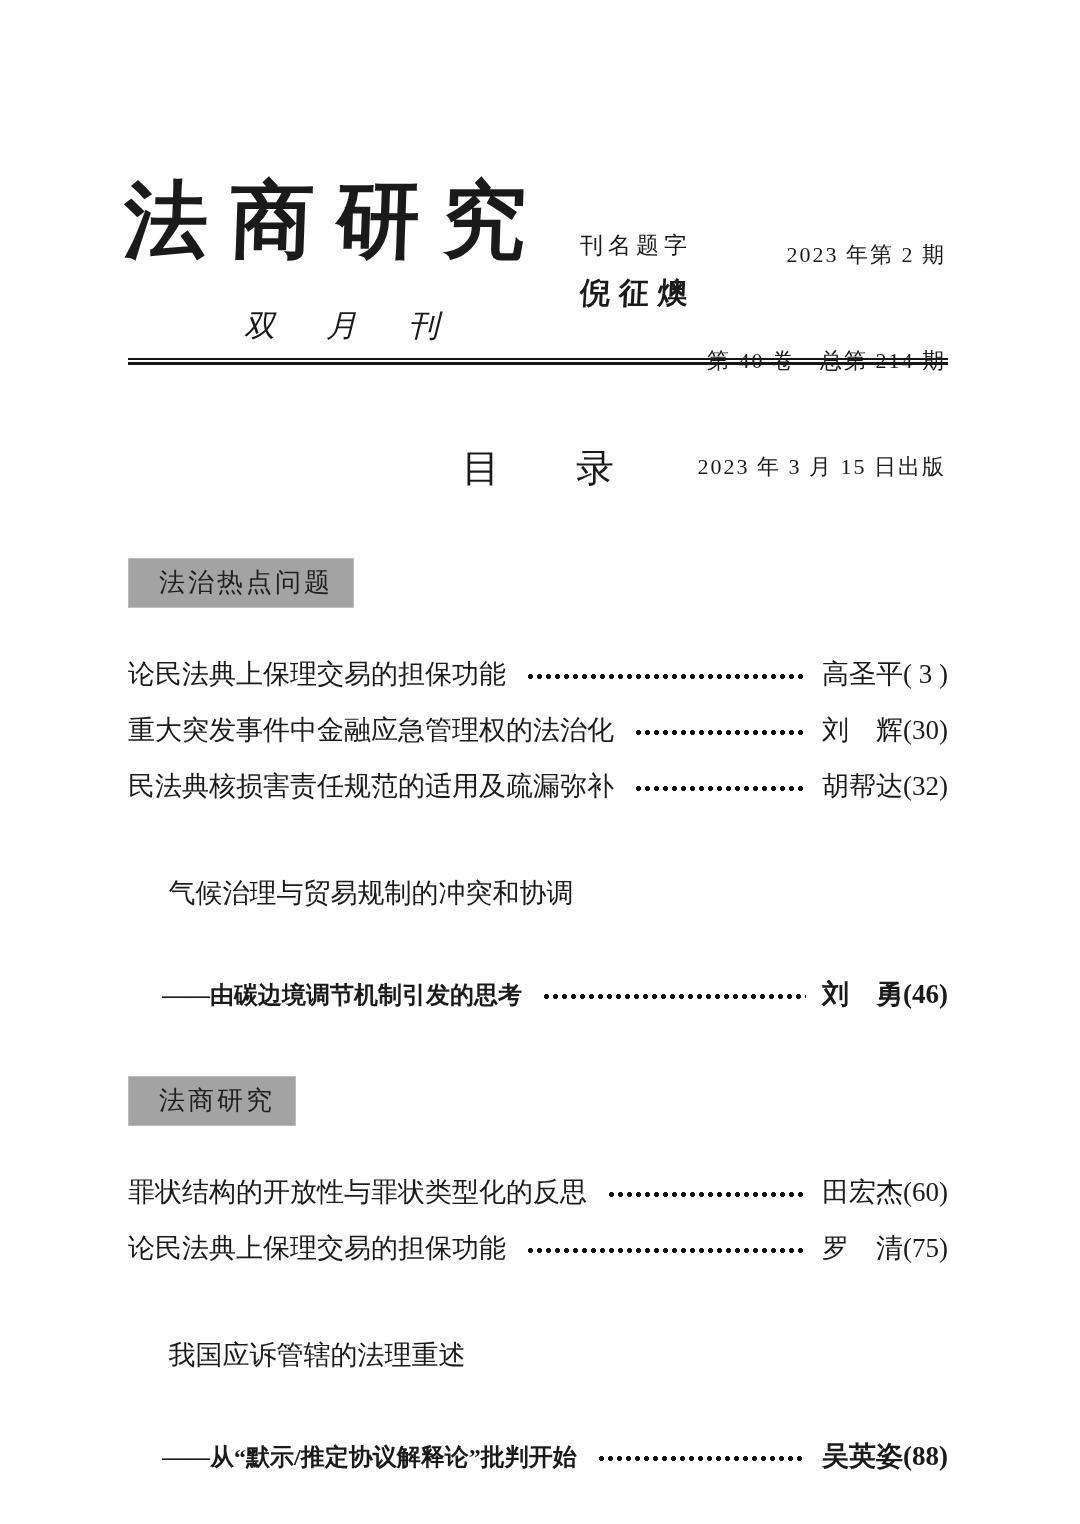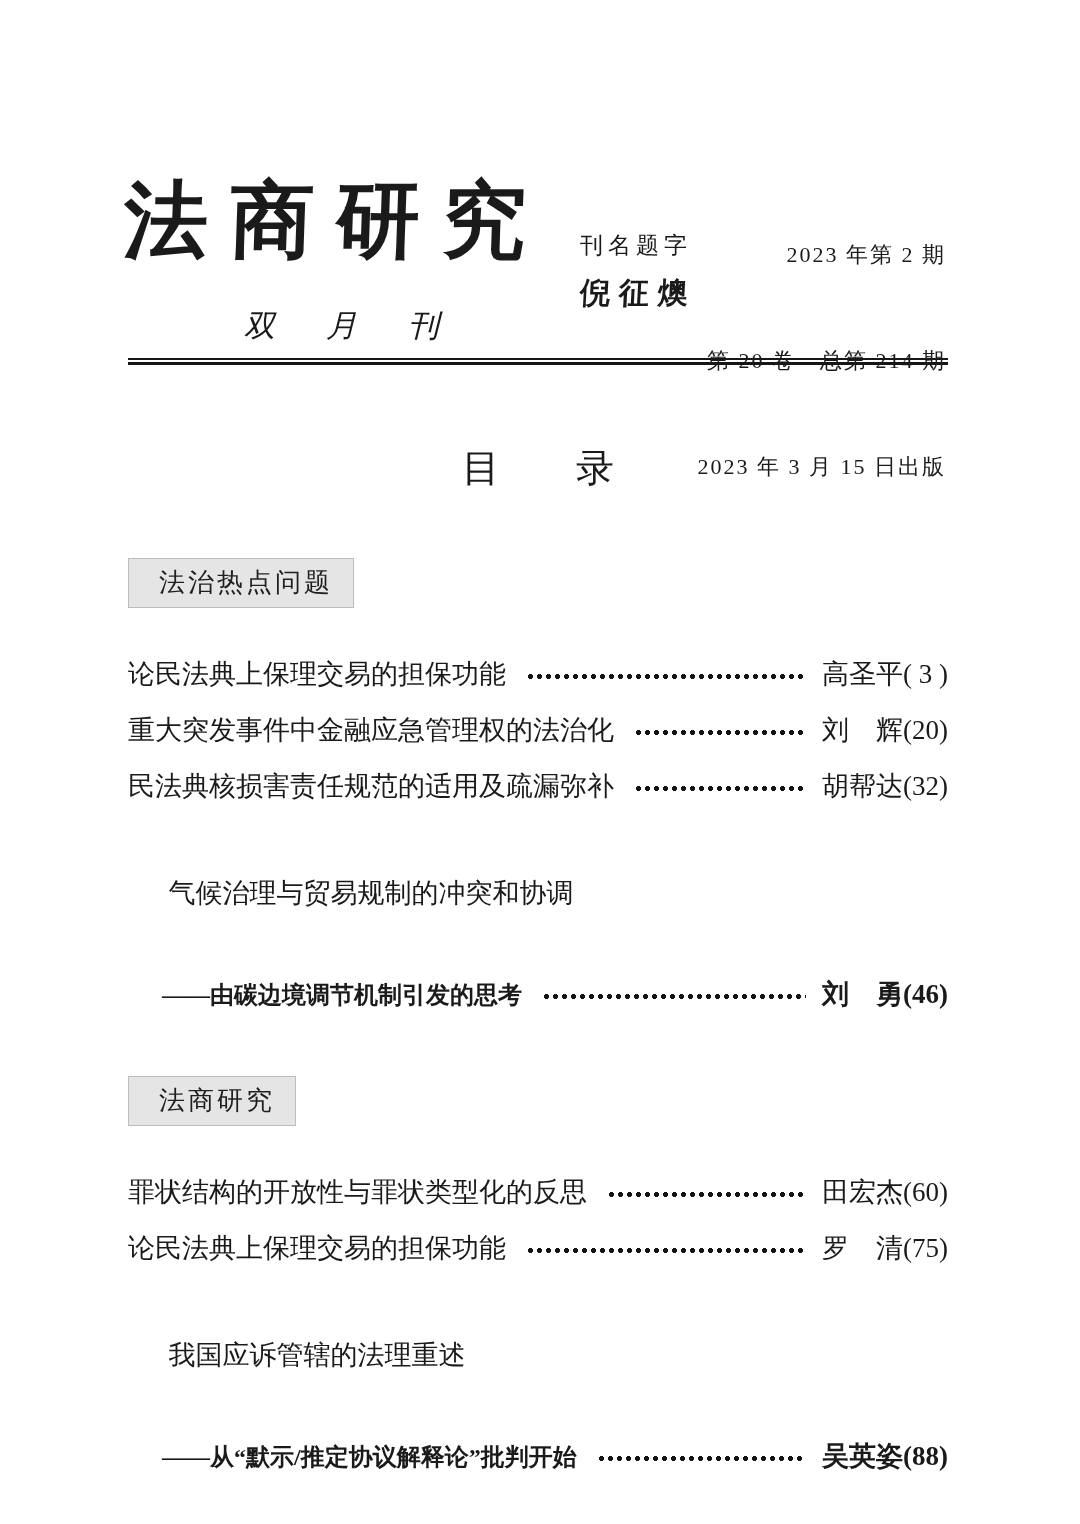--- a/index.html
+++ b/index.html
@@ -89,21 +89,21 @@
     text-align: center;
     font-size: 38px;
     font-weight: 500;
     white-space: pre;
   }
 
   
   .section-band {
     display: inline-block;
     margin-top: 64px;
-    background: #e5e5e5;
+    background: #a3a3a3;
     border: 1px solid #bdbdbd;
     color: #1f1f1f;
     font-size: 26px;
     letter-spacing: 3px;
     padding: 6px 20px 7px 30px;
     white-space: nowrap;
   }
 
   
   .entry {
@@ -137,21 +137,21 @@
 
   <header class="masthead">
     <div class="journal-title">法商研究</div>
     <div class="journal-freq">双　月　刊</div>
     <div class="inscription">
       <div class="insc-label">刊名题字</div>
       <div class="insc-name">倪征燠</div>
     </div>
     <div class="issue-info">
       <div>2023 年第 2 期</div>
-      <div>第 20 卷　总第 214 期</div>
+      <div>第 40 卷　总第 214 期</div>
       <div>2023 年 3 月 15 日出版</div>
     </div>
   </header>
 
   <div class="rule"></div>
 
   <h1 class="toc-heading">目　　录</h1>
 
   <div>
     <div class="section-band">法治热点问题</div>
@@ -160,21 +160,21 @@
       <span class="entry-title">论民法典上保理交易的担保功能</span>
       <span class="leader"></span>
       <span class="author">高圣平</span>
       <span class="pageno">( 3 )</span>
     </div>
 
     <div class="entry">
       <span class="entry-title">重大突发事件中金融应急管理权的法治化</span>
       <span class="leader"></span>
       <span class="author">刘　辉</span>
-      <span class="pageno">(20)</span>
+      <span class="pageno">(30)</span>
     </div>
 
     <div class="entry">
       <span class="entry-title">民法典核损害责任规范的适用及疏漏弥补</span>
       <span class="leader"></span>
       <span class="author">胡帮达</span>
       <span class="pageno">(32)</span>
     </div>
 
     <div class="entry title-only">

